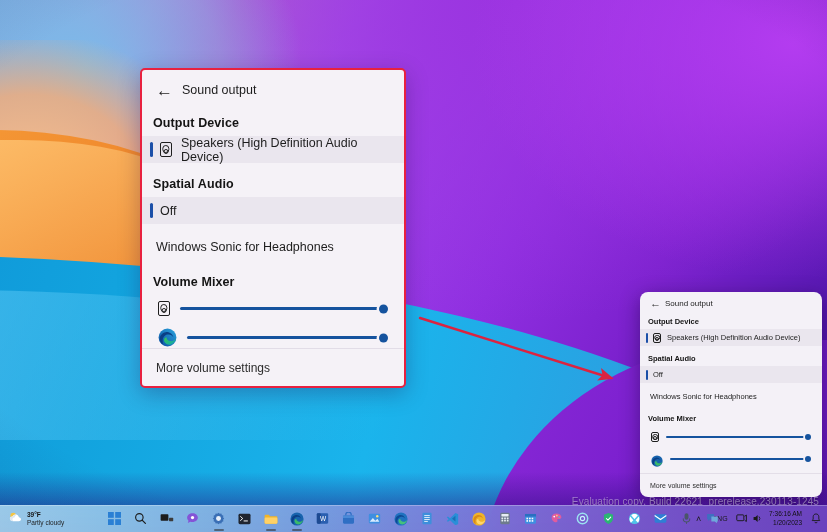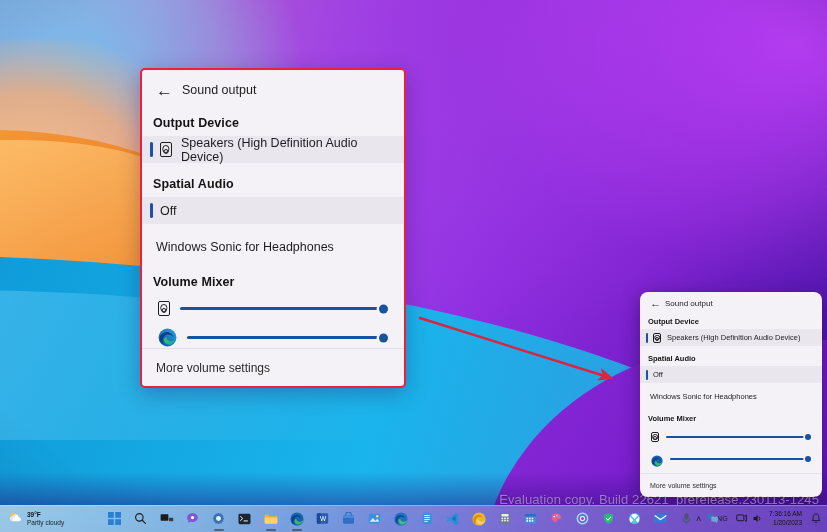--- a/index.html
+++ b/index.html
@@ -184,21 +184,21 @@
     border-top:1px solid #e3dee8; display:flex; align-items:center; padding-left:10px;
   }
   #panel-small .s-footer a { font-size:7px; color:#2f2f2f; text-decoration:none; }
 
   
   #arrow { position:absolute; left:405px; top:300px; width:230px; height:95px; }
 
   
   #watermark {
     position:absolute; right:8px; bottom:24px;
-    font-size:13px; color:rgba(255,255,255,.42);
+    font-size:10px; color:rgba(255,255,255,.42);
     font-family:"Liberation Sans", sans-serif;
     text-align:center; line-height:1.25; letter-spacing:.1px;
     text-shadow:0 1px 1px rgba(0,0,0,.25);
     margin-top:26px;
   }
 
   
   #taskbar {
     position:absolute; left:0; bottom:0; width:827px; height:27px;
     background:linear-gradient(90deg,

